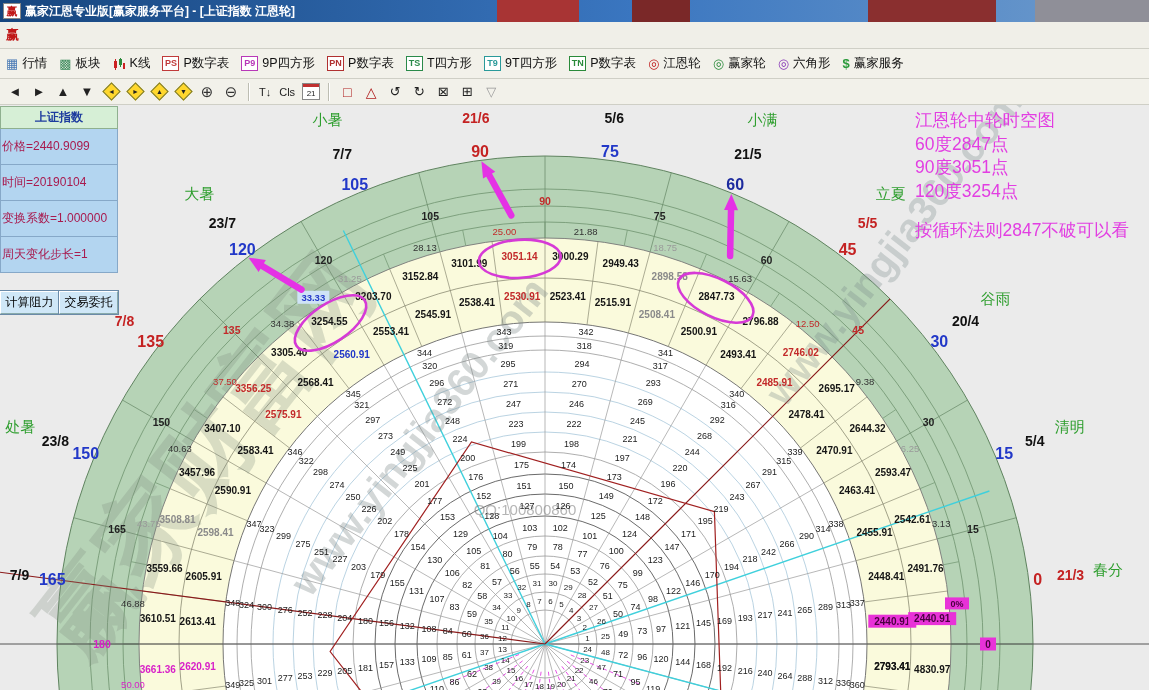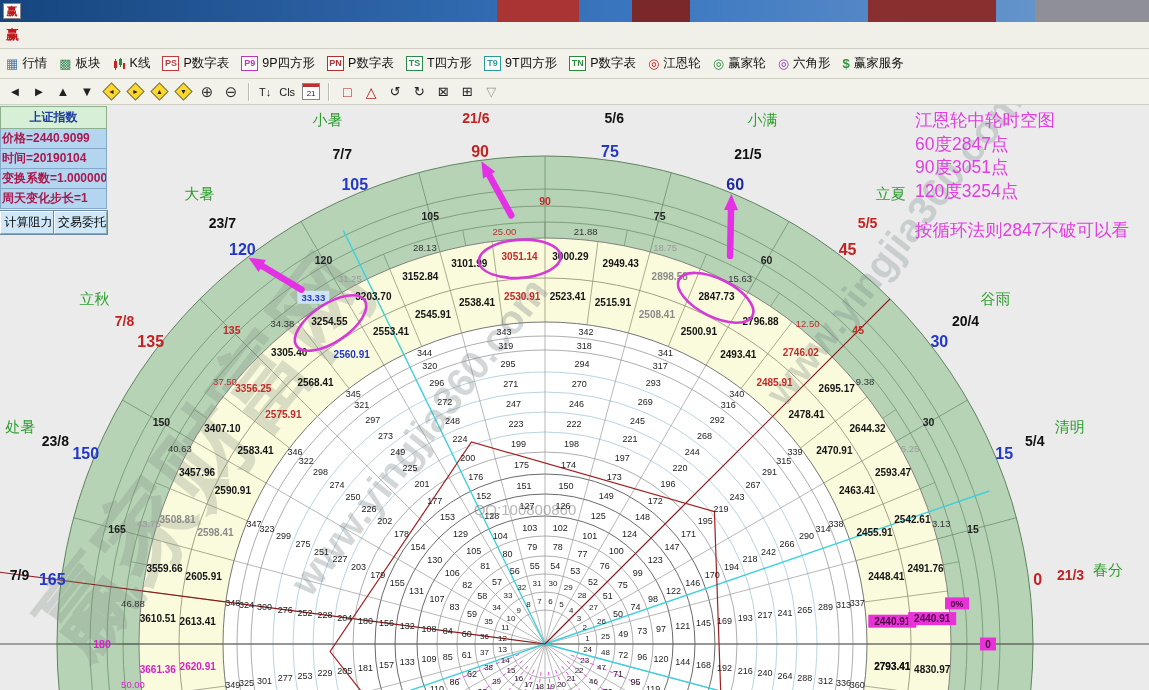--- a/index.html
+++ b/index.html
@@ -26,37 +26,38 @@
   #toolbar-nav .gray{color:#999;}
   #toolbar-nav .txt{font-size:11px;color:#222;width:auto;padding:0 3px;}
   .sep{width:1px;height:18px;background:#bdbdb2;border-right:1px solid #fff;margin:0 4px;}
   .dia{width:11px;height:11px;background:#ffd72c;border:1px solid #7a7a30;transform:rotate(45deg);
     display:flex;align-items:center;justify-content:center;}
   .dia span{transform:rotate(-45deg);font-size:7px;color:#222;line-height:7px;}
   .cal{width:16px;height:15px;border:1px solid #888;background:#fff;font-size:8px;text-align:center;line-height:13px;color:#222;}
   .cal i{display:block;height:3px;background:#c03030;}
   .chart{position:relative;width:1149px;height:588px;background:#ebebeb;}
   #wheel{position:absolute;left:0;top:0;}
-  .panel{position:absolute;left:0;top:1px;width:107px;font-size:12px;z-index:5;}
+  .panel{position:absolute;left:0;top:1px;width:118px;font-size:12px;z-index:5;}
   .panel .hd{background:#d6efd6;color:#1c3b9e;font-weight:bold;text-align:center;
     border:1px solid #8fb08f;padding:2px 0;}
-  .panel .row{background:#b3d5f0;color:#a81a4e;font-weight:bold;border:1px solid #86a8c8;border-top:none;
-    padding:1px 1px;white-space:nowrap;overflow:hidden;}
+  .panel .row{background:#b3d5f0;color:#a81a4e;font-weight:normal;border:1px solid #86a8c8;border-top:none;
+    padding:9px 1px;white-space:nowrap;overflow:hidden;}
   .panel .btns{display:flex;}
   .panel .btn{flex:1;background:#cfe7f7;border:1px solid #fff;border-right-color:#8aa;border-bottom-color:#8aa;
-    outline:1px solid #6a8aa8;margin-top:2px;text-align:right;padding:2px 0;color:#000;}
+    outline:1px solid #6a8aa8;margin-top:18px;text-align:center;padding:2px 0;color:#000;}
   .note{position:absolute;left:915px;top:4px;width:232px;color:#e23ee2;font-size:17.5px;line-height:23.5px;z-index:5;}
   .note .p2{margin-top:16px;}
   svg text{font-family:"Liberation Sans","DejaVu Sans",sans-serif;}
 </style>
 </head>
 <body>
 
 <div class="titlebar">
   <span class="appico">赢</span>
+  <span>赢家江恩专业版[赢家服务平台] - [上证指数 江恩轮]</span>
   <div class="tb-block" style="left:497px;width:82px;background:#a83434;"></div>
   <div class="tb-block" style="left:632px;width:58px;background:#7a2828;"></div>
   <div class="tb-block" style="left:868px;width:128px;background:#8a2f2f;"></div>
   <div class="tb-block" style="left:1035px;width:114px;background:#8f8f98;"></div>
 </div>
 
 <div class="menubar">
   <span class="logo">赢</span>
 </div>
 

